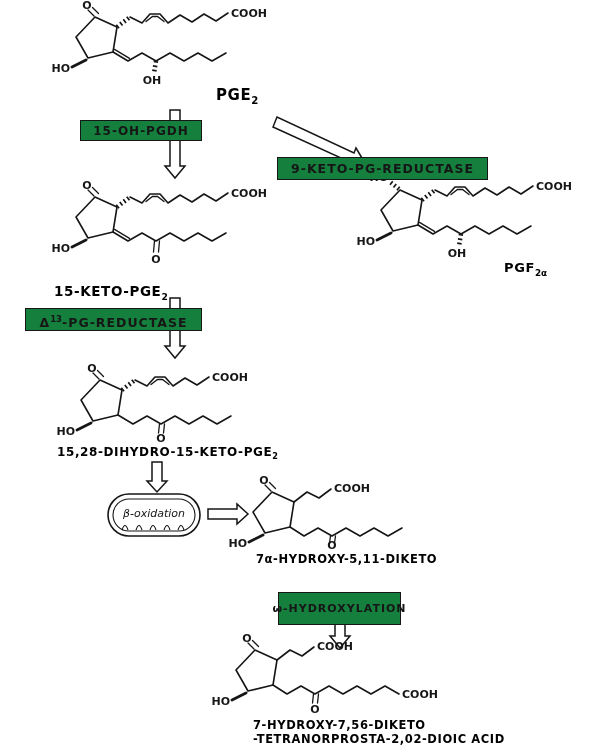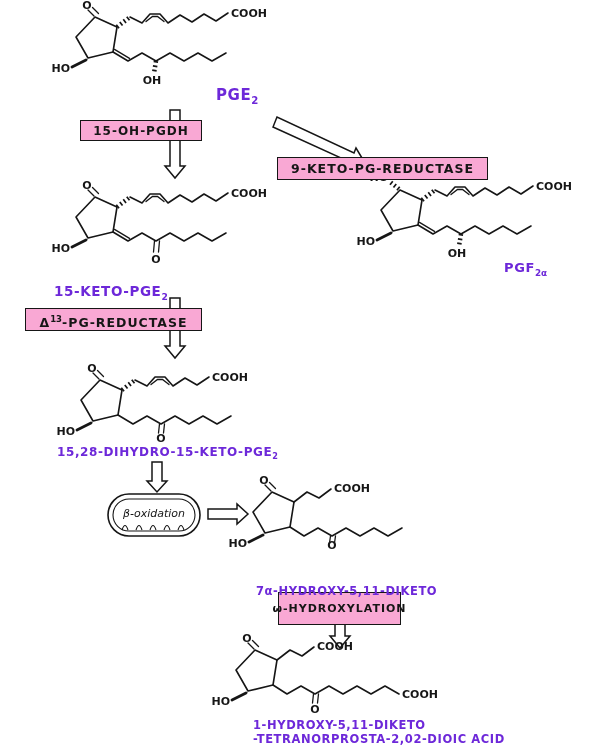--- a/index.html
+++ b/index.html
@@ -3,24 +3,24 @@
 <meta charset="utf-8">
 <style>
   html,body{margin:0;padding:0;background:#fff;}
   .canvas{
     position:relative;width:607px;height:752px;background:#ffffff;overflow:hidden;
     font-family:"DejaVu Sans","Liberation Sans",sans-serif;color:#161616;
   }
   .canvas svg{position:absolute;left:0;top:0;}
   .box{
     position:absolute;display:flex;align-items:center;justify-content:center;
-    background:#f9a8d4;border:1.7px solid #161616;box-sizing:border-box;
+    background:#15803d;border:1.7px solid #161616;box-sizing:border-box;
     font-weight:700;letter-spacing:1px;color:#161616;white-space:nowrap;z-index:3;
   }
-  .lbl{position:absolute;font-weight:700;letter-spacing:.6px;color:#6d28d9;white-space:nowrap;z-index:3;}
+  .lbl{position:absolute;font-weight:700;letter-spacing:.6px;color:#000000;white-space:nowrap;z-index:3;}
   sub,sup{font-size:.68em;letter-spacing:0;}
   .bond{fill:none;stroke:#161616;stroke-width:1.6;stroke-linejoin:round;stroke-linecap:round;}
   .dbl{fill:none;stroke:#161616;stroke-width:1.3;stroke-linecap:round;}
   .wedge{fill:none;stroke:#161616;stroke-width:2.8;stroke-linecap:round;}
   .hash{fill:none;stroke:#161616;stroke-width:4.5;stroke-dasharray:1.7,2.7;stroke-linecap:butt;}
   .atom{fill:#161616;stroke:none;font:700 11px "DejaVu Sans","Liberation Sans",sans-serif;}
   .arrow{fill:#ffffff;stroke:#161616;stroke-width:1.5;stroke-linejoin:miter;}
   .mito{fill:none;stroke:#161616;}
   .mito-text{fill:#161616;stroke:none;font:italic 400 11px "DejaVu Sans","Liberation Sans",sans-serif;}
 </style>
@@ -161,22 +161,22 @@
   </div>
 
   <div class="lbl" style="left:26px;top:283px;font-size:13.5px;margin-left:28px;">
     <span>15-KETO-PGE</span><sub>2</sub>
   </div>
 
   <div class="lbl" style="left:57px;top:445px;font-size:12px;">
     <span>15,28-DIHYDRO-15-KETO-PGE</span><sub>2</sub>
   </div>
 
-  <div class="lbl" style="left:256px;top:552px;font-size:11.5px;line-height:14px;margin-top:32px;">
+  <div class="lbl" style="left:256px;top:552px;font-size:11.5px;line-height:14px;">
     <div>7α-HYDROXY-5,11-DIKETO</div>
   </div>
 
   <div class="lbl" style="left:253px;top:718px;font-size:11.5px;line-height:14px;">
-    <div>1-HYDROXY-5,11-DIKETO</div>
+    <div>7-HYDROXY-7,56-DIKETO</div>
     <div>-TETRANORPROSTA-2,02-DIOIC ACID</div>
   </div>
 
 </div>
 
 </body></html>

